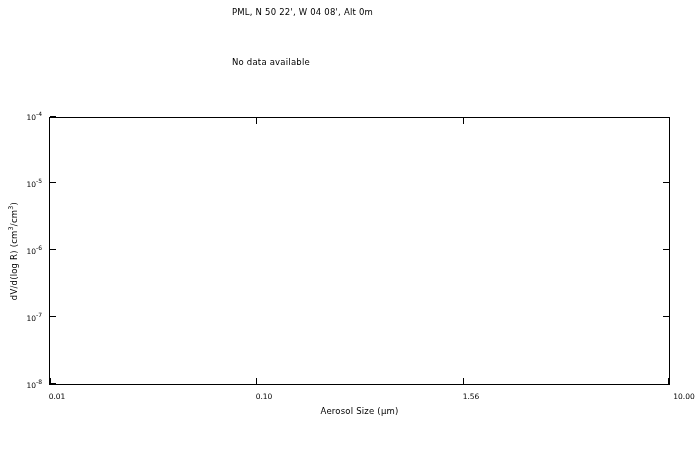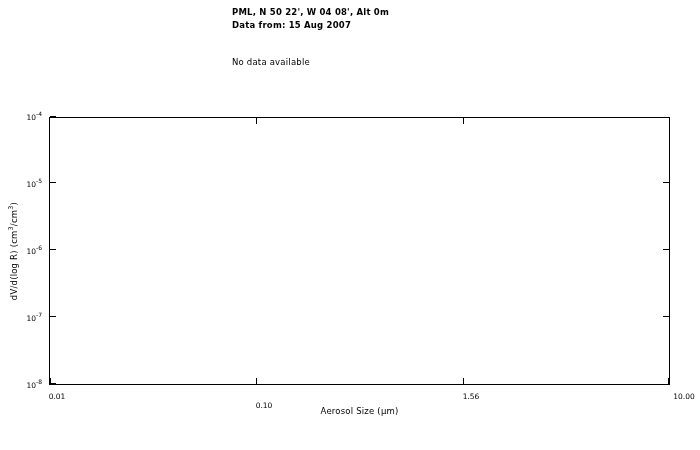--- a/index.html
+++ b/index.html
@@ -26,21 +26,21 @@
   
   .header {
     position: absolute;
     left: 232px;
     top: 6px;
     font-size: 8.5px;
     line-height: 13px;
     letter-spacing: 0.2px;
     white-space: nowrap;
   }
-  .header div { white-space: nowrap; font-weight: bold; }
+  .header div { white-space: nowrap; }
 
   .nodata {
     position: absolute;
     left: 232px;
     top: 57px;
     font-size: 8.5px;
     letter-spacing: 0.2px;
     white-space: nowrap;
   }
 
@@ -120,21 +120,20 @@
     line-height: 0;
   }
 </style>
 </head>
 <body>
 
 <div id="stage">
 
   <div class="header">
     <div>PML, N 50 22', W 04 08', Alt 0m</div>
-    <div>Data from: 15 Aug 2007</div>
   </div>
 
   <div class="nodata">No data available</div>
 
   <div class="plot-frame">
 
     <div class="tick" style="left:0px; bottom:0px; width:1px; height:6px;"></div>
     <div class="tick" style="left:206px; bottom:0px; width:1px; height:6px;"></div>
     <div class="tick" style="left:413px; bottom:0px; width:1px; height:6px;"></div>
     <div class="tick" style="right:0px; bottom:0px; width:1px; height:6px;"></div>
@@ -155,21 +154,21 @@
 
   <div class="ylabels">
     <div class="ylab" style="top:117px;">10<sup>-4</sup></div>
     <div class="ylab" style="top:184px;">10<sup>-5</sup></div>
     <div class="ylab" style="top:251px;">10<sup>-6</sup></div>
     <div class="ylab" style="top:318px;">10<sup>-7</sup></div>
     <div class="ylab" style="top:385px;">10<sup>-8</sup></div>
   </div>
 
   <div class="xlab" style="left:57px;">0.01</div>
-  <div class="xlab" style="left:264px;margin-top:9px;">0.10</div>
+  <div class="xlab" style="left:264px;">0.10</div>
   <div class="xlab" style="left:471px;">1.56</div>
   <div class="xlab" style="left:684px;">10.00</div>
 
   <div class="xtitle">Aerosol Size (µm)</div>
 
   <div class="ytitle"><span>dV/d(log R) (cm</span><sup>3</sup><span>/cm</span><sup>3</sup><span>)</span></div>
 
 </div>
 
 </body></html>

